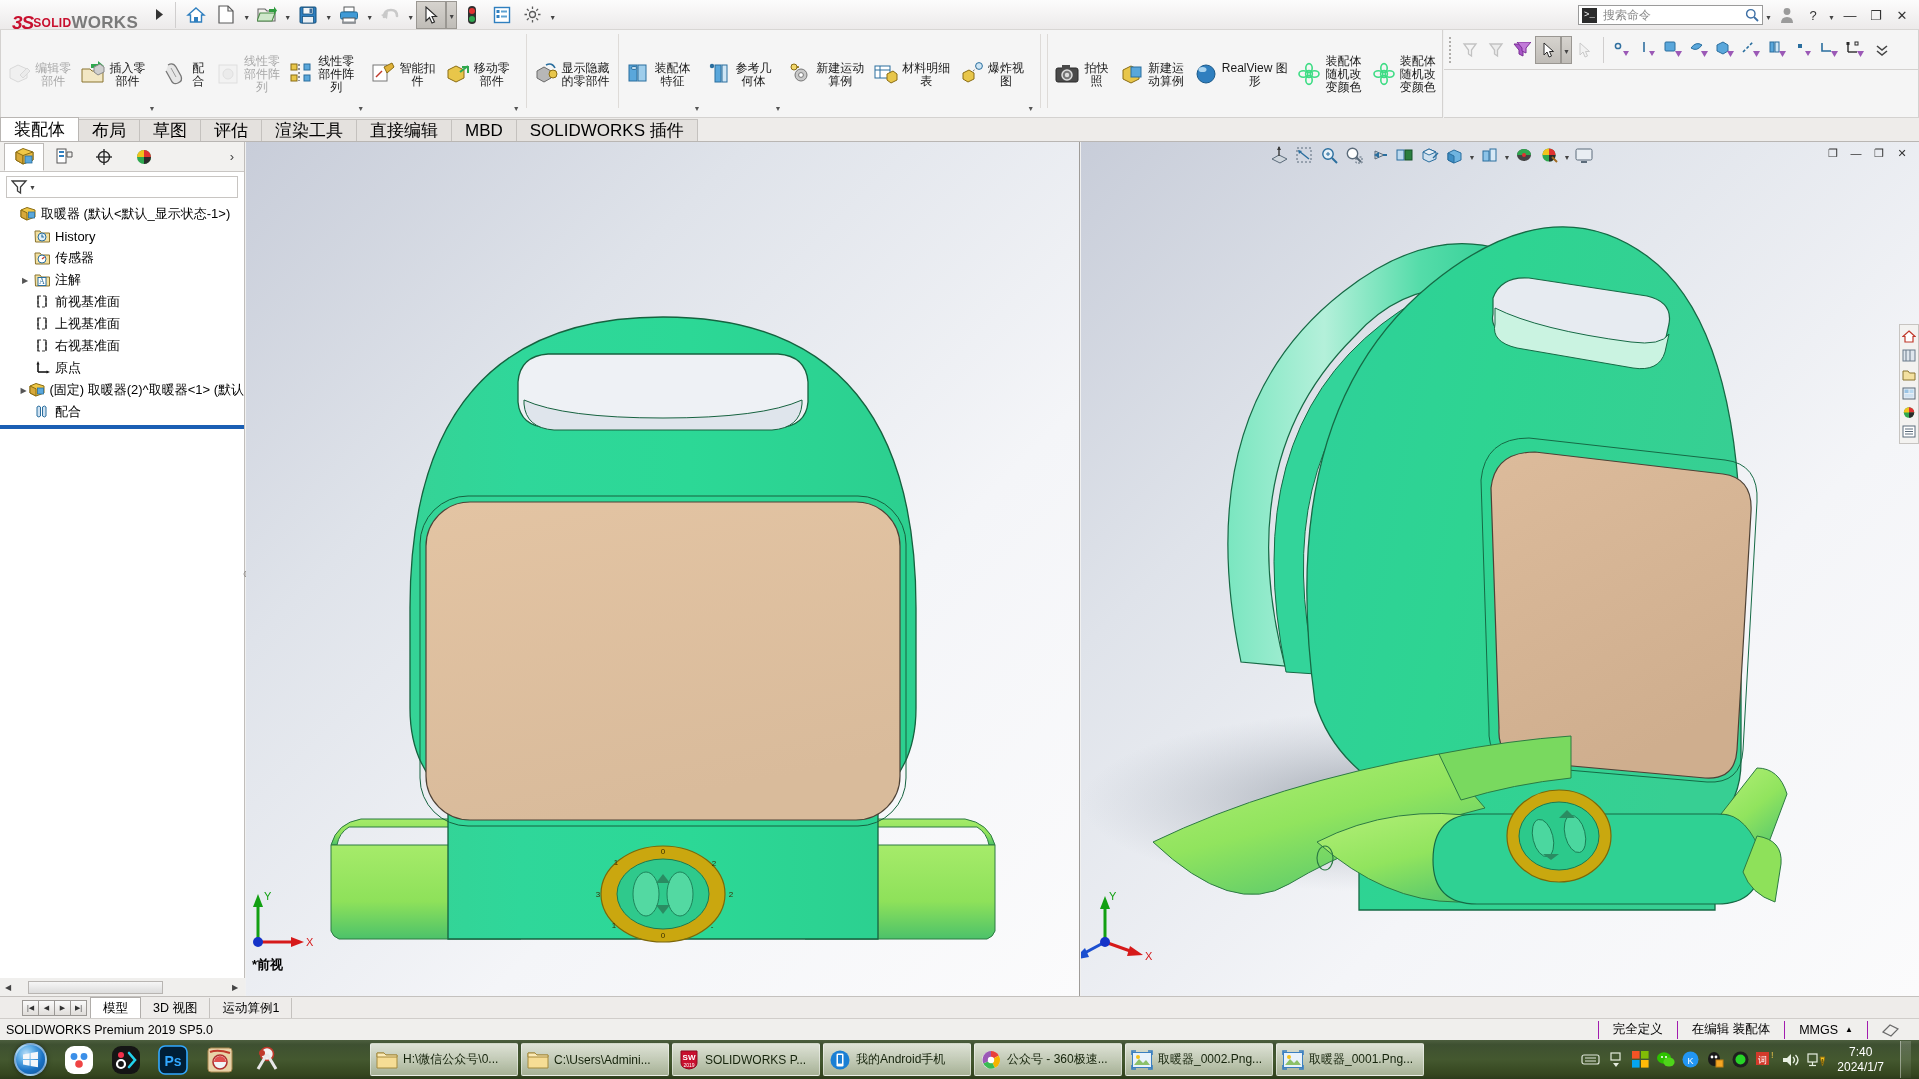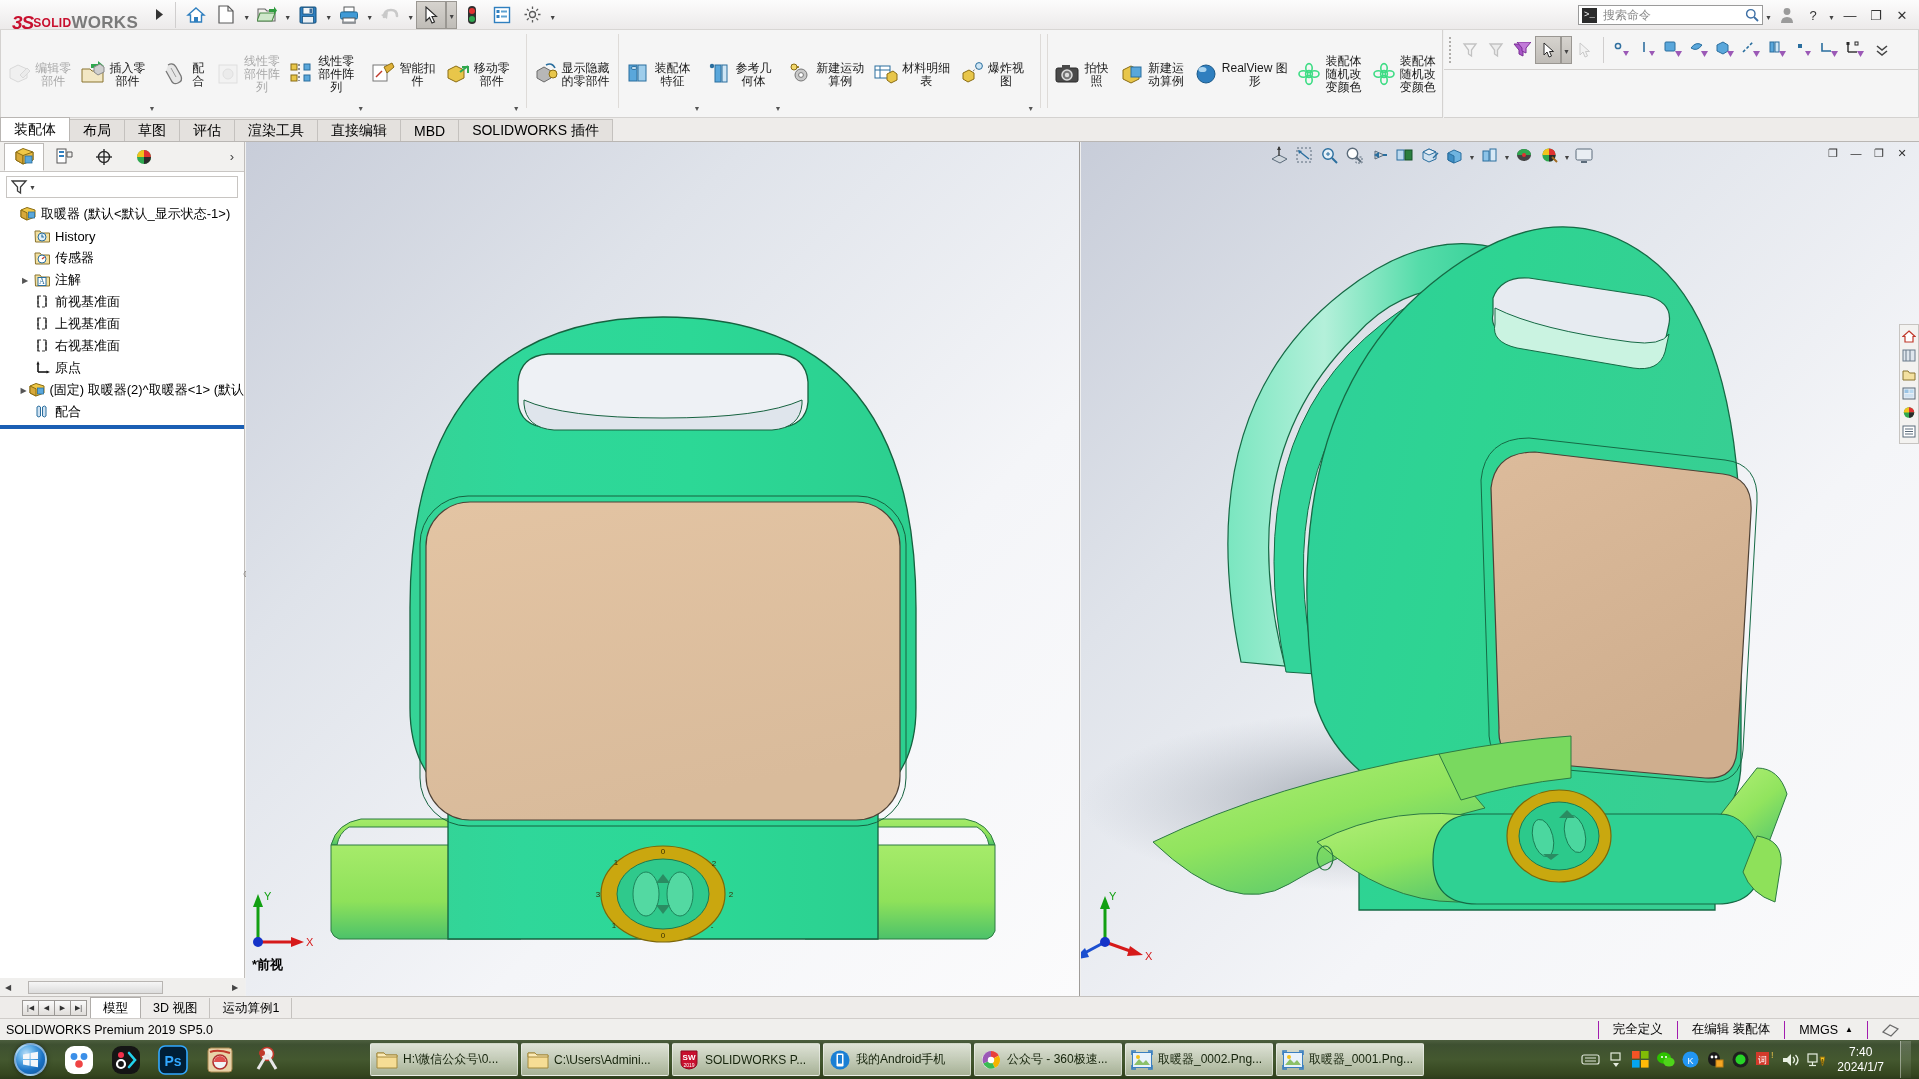--- a/index.html
+++ b/index.html
@@ -52,21 +52,21 @@
     border:1px solid #d4d2d0; border-left:none; border-top:none; display:flex; align-items:center; padding-left:4px;}
   .grip{ width:6px;height:28px; display:flex;flex-direction:column;justify-content:center;gap:2px; margin-right:3px;}
   .grip i{ display:block;width:2px;height:2px;background:#b0aeab;margin-left:1px;}
   .mtb-ic{ width:26px;height:28px;display:flex;align-items:center;justify-content:center;cursor:pointer;}
   .minitb-blank{ position:absolute; left:1444px; top:70px; width:475px; height:48px;
     background:#f5f5f5; border:1px solid #d4d2d0; border-left:none; border-top:none;}
 
   
   .cmdtabs{ position:absolute; left:0; top:118px; width:1919px; height:24px; background:#eeecea;
     border-bottom:1px solid #b9b6b3; display:flex; align-items:flex-end; }
-  .ctab{ height:22px; padding:0 13px; display:flex; align-items:center; font-size:14px;
+  .ctab{ height:22px; padding:0 13px; display:flex; align-items:center; font-size:17px;
     border:1px solid #c4c1be; border-bottom:none; background:#e4e1de; margin-right:-1px; cursor:pointer;}
   .ctab.sel{ background:#ffffff; height:24px; color:#000; border-color:#b9b6b3; position:relative; z-index:2;}
 
   
   .leftpanel{ position:absolute; left:0; top:142px; width:245px; height:854px; background:#ffffff;
     border-right:1px solid #c0bdba; }
   .tree-tabs{ height:30px; background:#f2f1ef; border-bottom:1px solid #c9c6c3; display:flex; align-items:center;
     padding-left:4px;}
   .tt{ width:40px; height:28px; display:flex;align-items:center;justify-content:center; cursor:pointer;
     border:1px solid transparent;}

